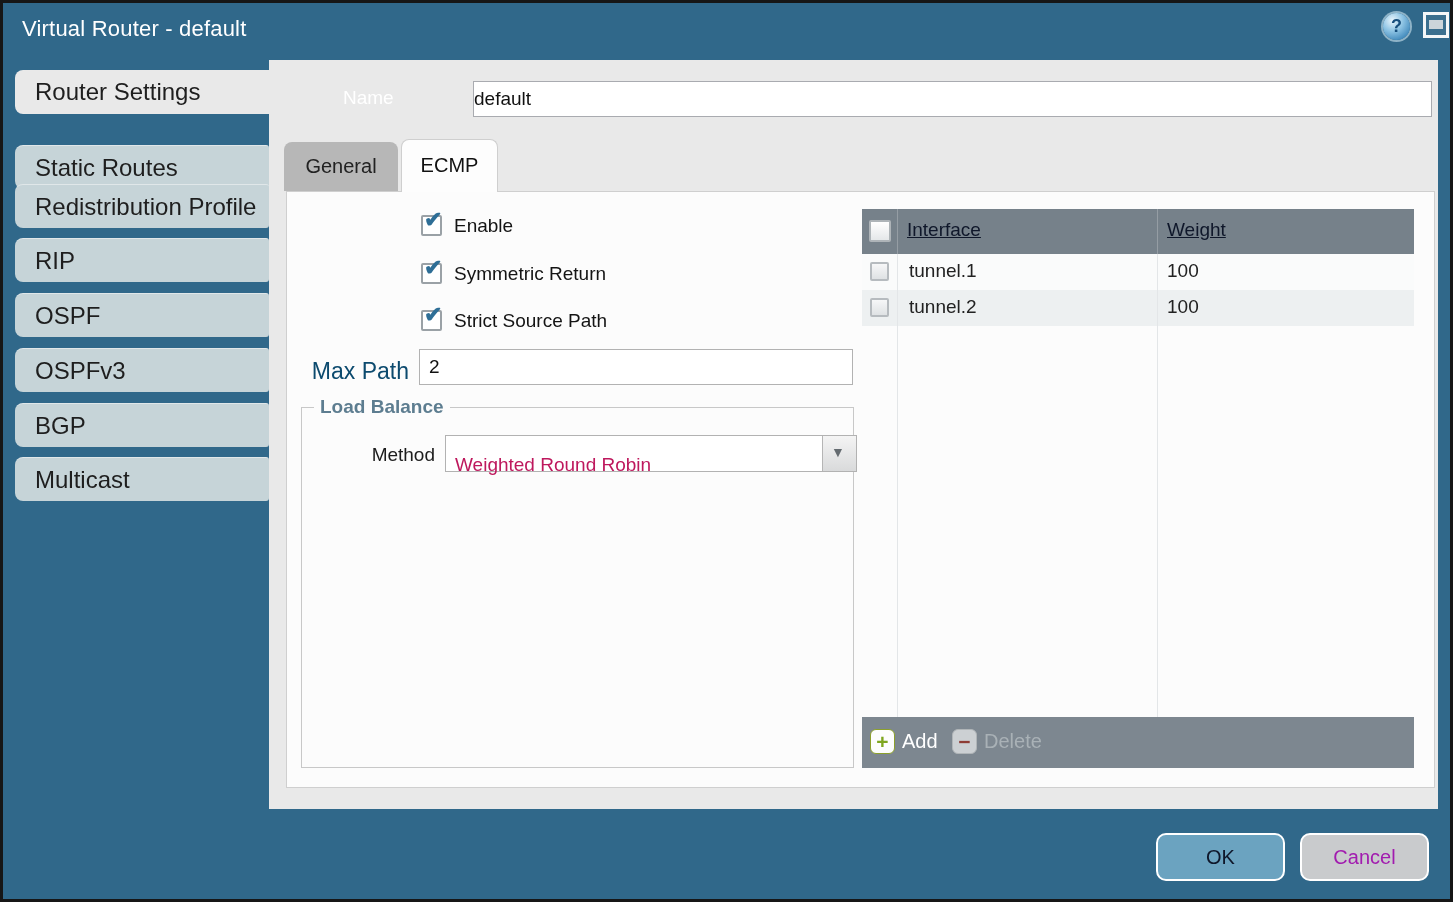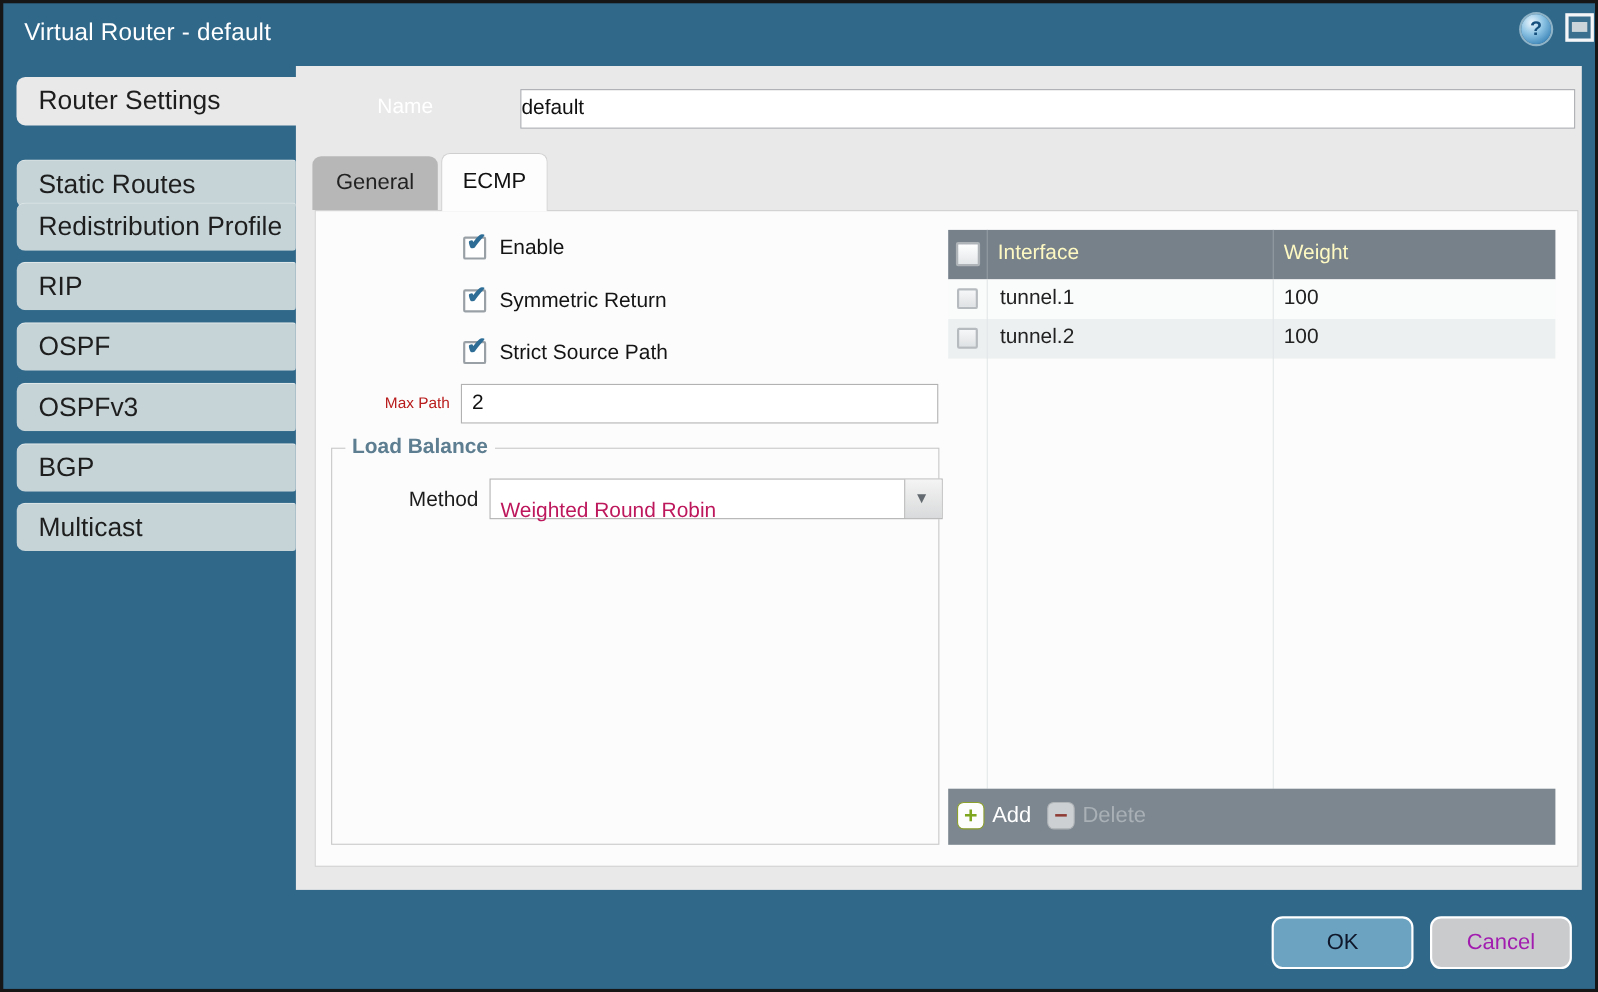--- a/index.html
+++ b/index.html
@@ -59,21 +59,21 @@
   .chk-row { position:absolute; left:134px; height:24px; }
   .chk-box {
     position:absolute; left:0; top:0; width:21px; height:21px; background:#fff;
     border:2px solid #9aa1a6; border-radius:2px; cursor:pointer;
   }
   .chk-box .mark {
     position:absolute; left:1px; top:-8px; font-size:22px; font-weight:bold; color:#2e6e96; line-height:1;
   }
   .chk-label { position:absolute; left:33px; top:0px; font-size:19px; color:#141414; white-space:nowrap; }
   
-  .maxpath-label { position:absolute; left:10px; top:166px; width:112px; text-align:right; font-size:14px; color:#b91c1c; }
+  .maxpath-label { position:absolute; left:10px; top:166px; width:112px; text-align:right; font-size:23px; color:#0c4a6e; }
   .maxpath-input {
     position:absolute; left:132px; top:157px; width:434px; height:36px;
     background:#fff; border:1px solid #b2b2b2; font-size:19px; color:#111; padding:0 9px;
     font-family:"Liberation Sans", sans-serif;
   }
   
   .lb-fieldset {
     position:absolute; left:14px; top:215px; width:553px; height:361px;
     border:1px solid #c8c8c8;
   }
@@ -91,21 +91,21 @@
     position:absolute; right:0; top:0; width:34px; height:35px;
     background:linear-gradient(#f4f4f4,#d9dadb); border-left:1px solid #b5b5b5;
   }
   .method-btn .arrow {
     position:absolute; left:8px; top:8px; font-size:14px; color:#646b70;
   }
   
   .ecmp-table { position:absolute; left:575px; top:17px; width:552px; height:559px; background:#fcfcfc; }
   .t-header { position:absolute; left:0; top:0; width:552px; height:45px; background:#76818a; }
   .t-header .col-div { position:absolute; top:0; width:1px; height:45px; background:#959da4; }
-  .t-h-label { position:absolute; top:10px; color:#fef9c3; font-size:19px; }
+  .t-h-label { position:absolute; top:10px; color:#0f172a; font-size:19px;text-decoration:underline; }
   .hdr-chk {
     position:absolute; left:7px; top:11px; width:22px; height:22px;
     background:linear-gradient(#ffffff,#e4e7e9); border:2px solid #aeb4b8; border-radius:2px; cursor:pointer;
   }
   .t-row { position:absolute; left:0; width:552px; height:36px; }
   .t-row.odd { background:#fafbfb; }
   .t-row.even { background:#edf0f1; }
   .row-chk {
     position:absolute; left:8px; top:8px; width:19px; height:19px;
     background:linear-gradient(#f6f7f8,#dfe2e4); border:2px solid #b6bbbf; border-radius:2px; cursor:pointer;

